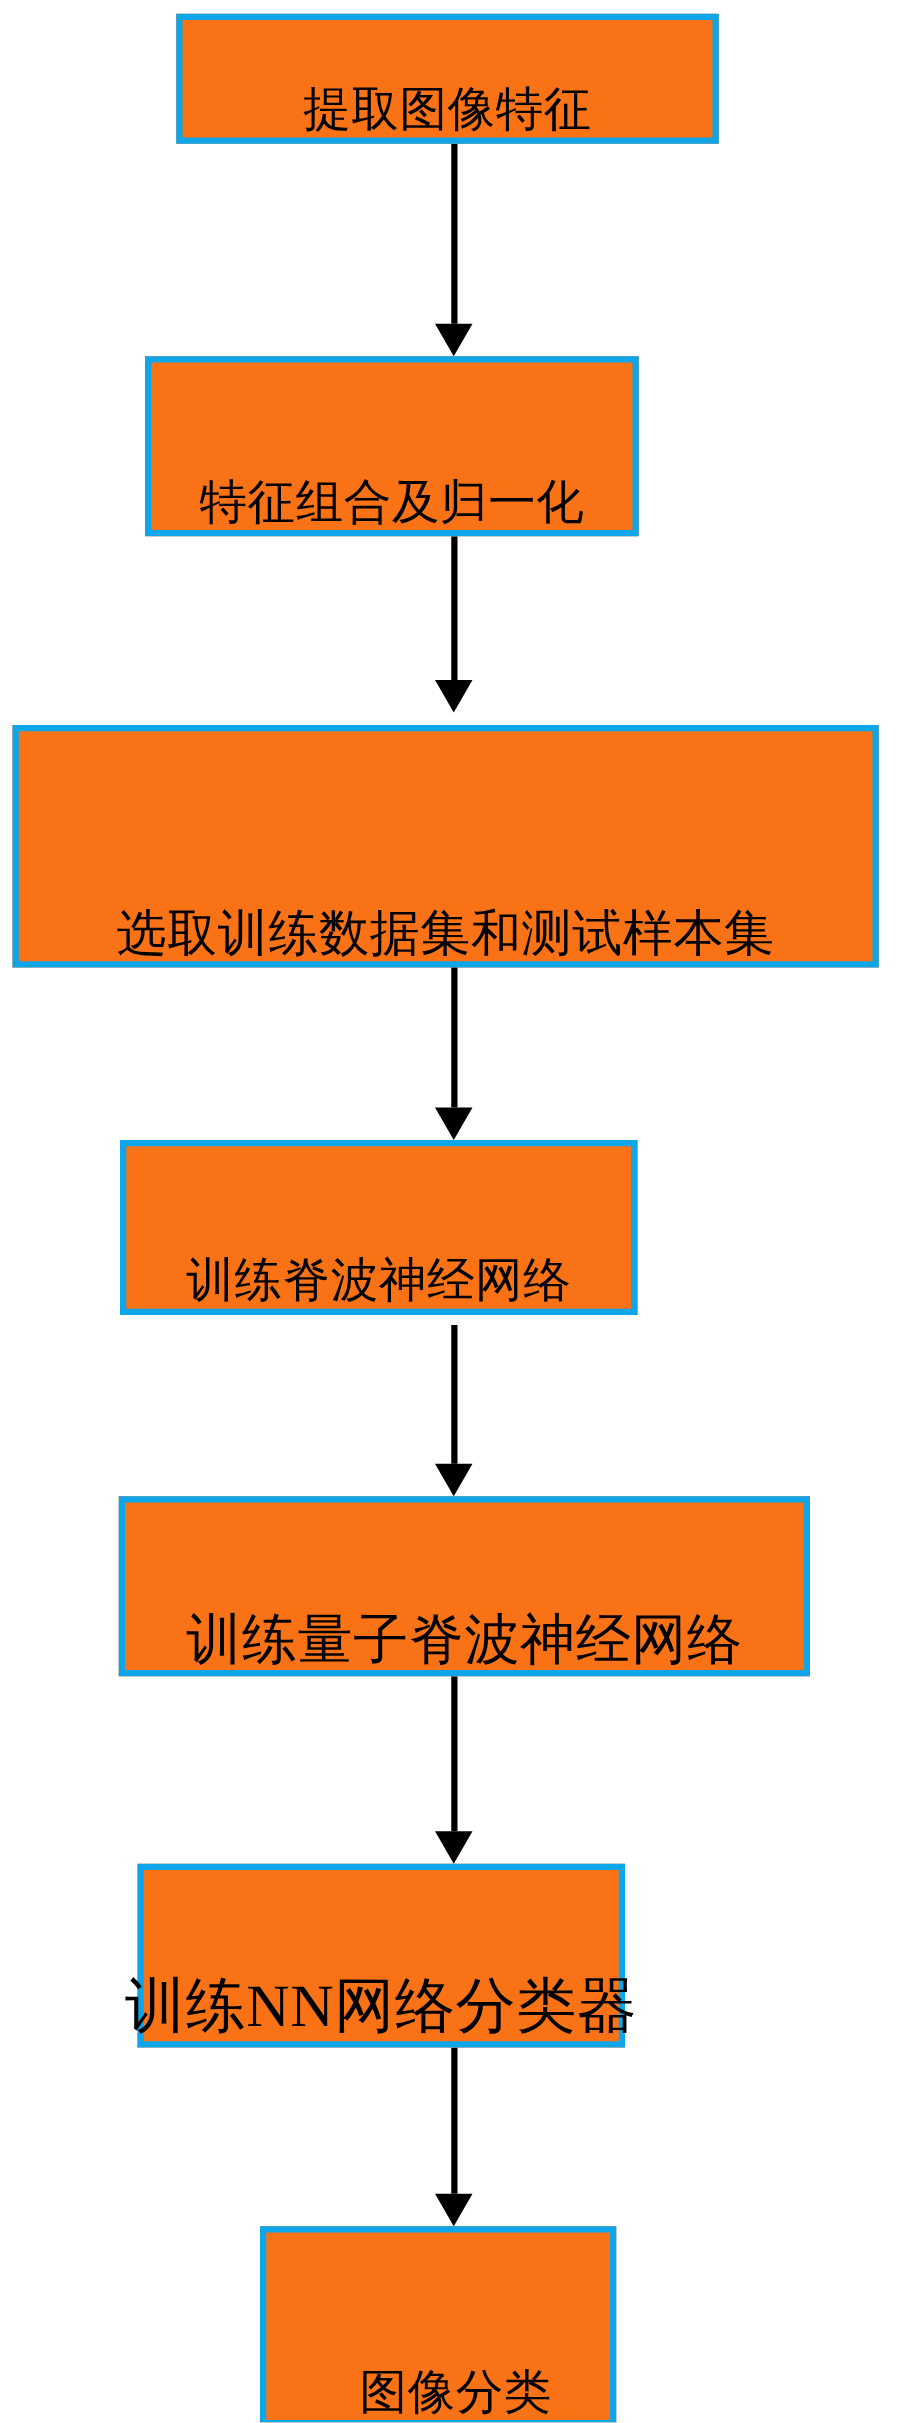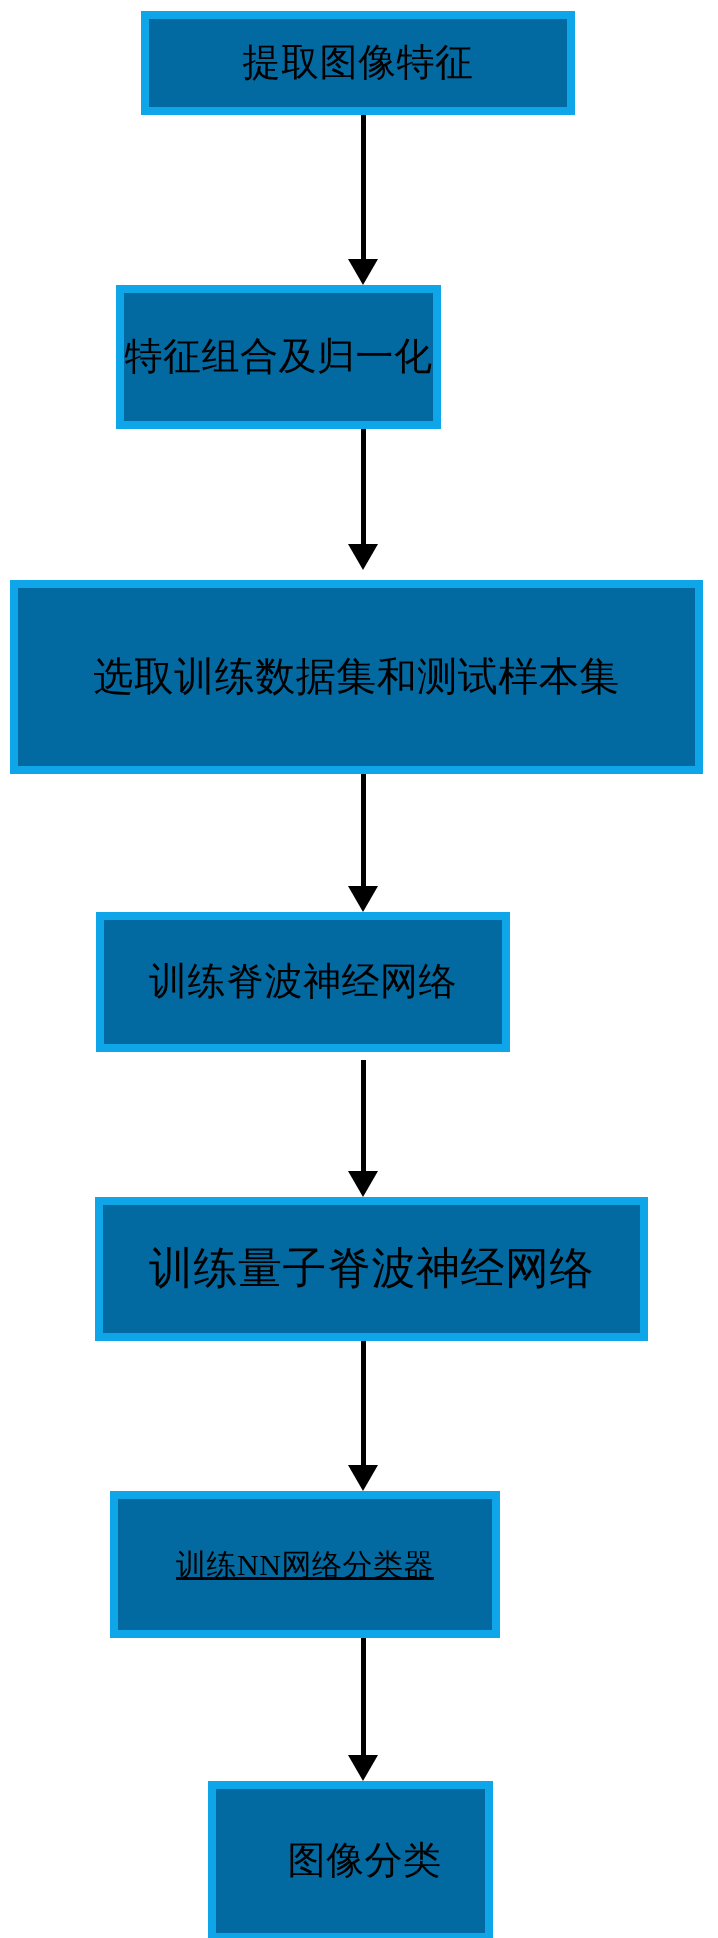--- a/index.html
+++ b/index.html
@@ -14,24 +14,24 @@
   #canvas {
     position: relative;
     width: 718px;
     height: 1938px;
     background: #ffffff;
     overflow: hidden;
   }
   .node {
     position: absolute;
     box-sizing: border-box;
-    border: 8px solid #0ea5e9;
-    background: #0369a1;
+    border: 5px solid #0ea5e9;
+    background: #f97316;
     display: flex;
-    align-items: center;
+    align-items: flex-end;
     justify-content: center;
     text-align: center;
   }
   .node-label {
     font-family: "Liberation Serif", "DejaVu Serif", serif;
     color: #000000;
     line-height: 1.1;
     white-space: nowrap;
     letter-spacing: 0.5px;
   }
@@ -77,31 +77,31 @@
       <div class="edge-line" style="left: 361px; top: 1341px; height: 124px;"></div>
       <div class="edge-head" style="left: 348px; top: 1465px;"></div>
     </div>
     <div class="edge" style="left: 0px; top: 0px;">
       <div class="edge-line" style="left: 361px; top: 1638px; height: 117px;"></div>
       <div class="edge-head" style="left: 348px; top: 1755px;"></div>
     </div>
     <div class="node" style="left: 141px; top: 11px; width: 434px; height: 104px;">
       <span class="node-label" style="font-size: 38px;">提取图像特征</span>
     </div>
-    <div class="node" style="left: 116px; top: 285px; width: 325px; height: 144px;">
+    <div class="node" style="left: 116px; top: 285px; width: 395px; height: 144px;">
       <span class="node-label" style="font-size: 38px;">特征组合及归一化</span>
     </div>
     <div class="node" style="left: 10px; top: 580px; width: 693px; height: 194px;">
       <span class="node-label" style="font-size: 40px;">选取训练数据集和测试样本集</span>
     </div>
     <div class="node" style="left: 96px; top: 912px; width: 414px; height: 140px;">
       <span class="node-label" style="font-size: 38px;">训练脊波神经网络</span>
     </div>
     <div class="node" style="left: 95px; top: 1197px; width: 553px; height: 144px;">
       <span class="node-label" style="font-size: 44px;">训练量子脊波神经网络</span>
     </div>
     <div class="node" style="left: 110px; top: 1491px; width: 390px; height: 147px;">
-      <span class="node-label" style="font-size: 30px; text-decoration: underline;">训练NN网络分类器</span>
+      <span class="node-label" style="font-size: 48px;">训练NN网络分类器</span>
     </div>
     <div class="node" style="left: 208px; top: 1781px; width: 285px; height: 160px; padding-left: 28px;">
       <span class="node-label" style="font-size: 38px;">图像分类</span>
     </div>
   </div>
 
 </body></html>

